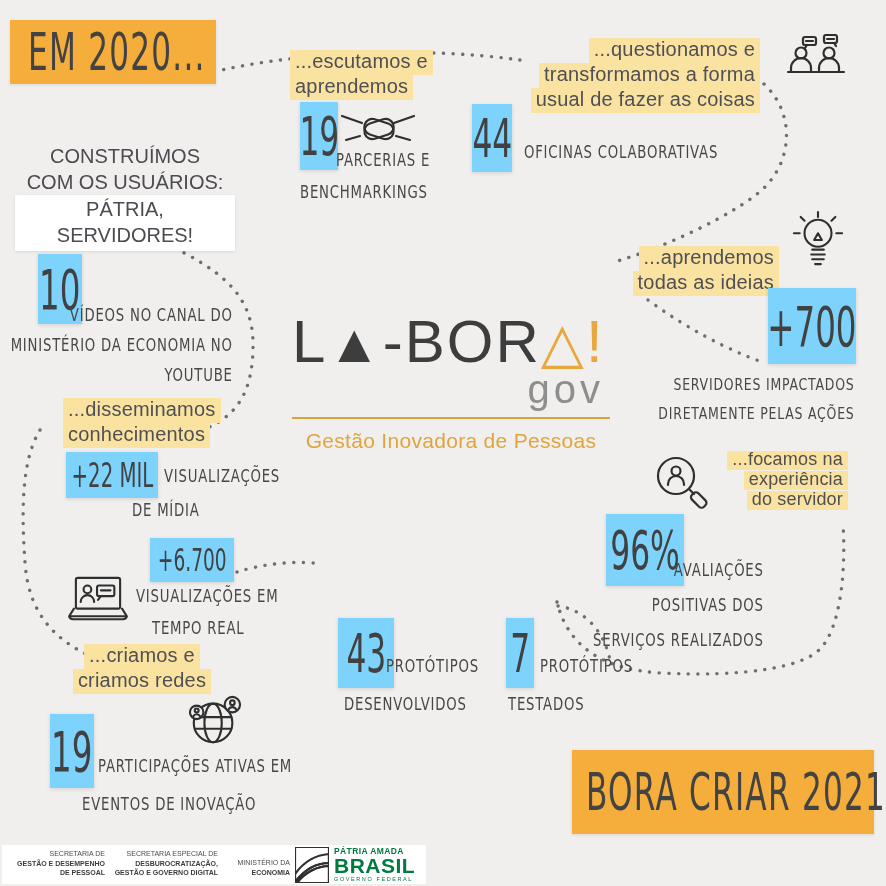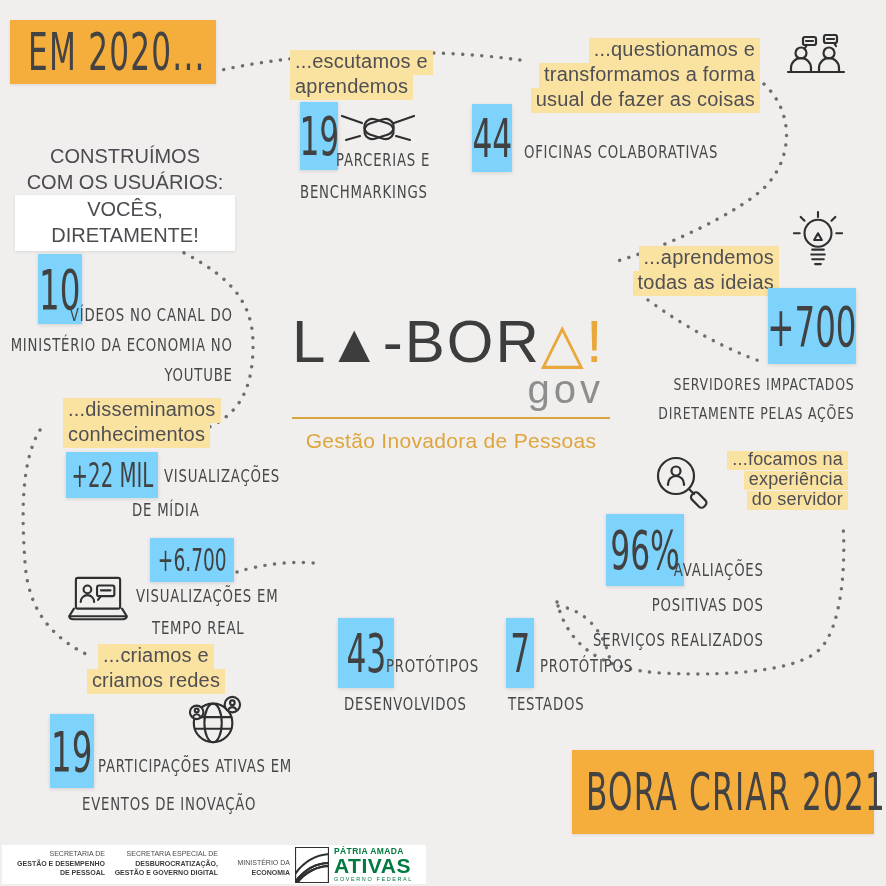--- a/index.html
+++ b/index.html
@@ -78,21 +78,21 @@
     <path d="M558,606 C586,610 604,632 610,660"></path>
   </svg>
 
   <div class="band" style="left:10px;top:20px;width:188px;height:64px;padding-left:18px;">
     <span class="bt" style="font-size:52px;">EM 2020...</span>
   </div>
 
   <div id="intro">
     <span class="line" style="display:block;">CONSTRUÍMOS</span>
     <span class="line" style="display:block;">COM OS USUÁRIOS:</span>
-    <span class="whitebg">VOCÊS, DIRETAMENTE!</span>
+    <span class="whitebg">PÁTRIA, SERVIDORES!</span>
   </div>
 
   <div class="hlwrap ta-l" style="left:290px;top:50px;width:150px;">
     <span class="line"><span class="hl">...escutamos e</span></span>
     <span class="line"><span class="hl">aprendemos</span></span>
   </div>
   <div class="numbox" style="left:300px;top:102px;width:38px;height:68px;">
     <span class="n" style="font-size:54px;">19</span>
   </div>
   <div class="icon" style="left:336px;top:106px;">
@@ -239,21 +239,21 @@
       <path d="M8 36 L3 44 h60 l-5 -8 M3 44 a4 3 0 0 0 4 3 h52 a4 3 0 0 0 4 -3"></path>
     </svg>
   </div>
   <div class="lab o-l" style="left:136px;top:586px;">
     <span class="line">VISUALIZAÇÕES EM</span>
   </div>
   <div class="lab o-l" style="left:152px;top:618px;">
     <span class="line">TEMPO REAL</span>
   </div>
 
-  <div class="hlwrap ta-c" style="left:70px;top:644px;width:172px;">
+  <div class="hlwrap ta-c" style="left:56px;top:644px;width:172px;">
     <span class="line"><span class="hl">...criamos e</span></span>
     <span class="line"><span class="hl">criamos redes</span></span>
   </div>
   <div class="icon" style="left:186px;top:694px;">
     <svg width="58" height="54" viewBox="0 0 60 56">
       <circle cx="28" cy="30" r="20"></circle>
       <ellipse cx="28" cy="30" rx="9" ry="20"></ellipse>
       <path d="M9 24 h38 M9 36 h38"></path>
       <circle class="fillpin" cx="48" cy="11" r="8"></circle>
       <circle cx="48" cy="9" r="2.4"></circle>
@@ -295,17 +295,17 @@
   <div class="icon" style="left:295px;top:847px;">
     <svg width="34" height="36" viewBox="0 0 34 36">
       <rect width="34" height="36" fill="#009e49" stroke="none"></rect>
       <path d="M0 27 C10 13 22 8 34 7 L34 16 C22 16 10 22 0 35 Z" fill="#ffd400" stroke="none"></path>
       <path d="M0 35 C10 22 22 16 34 16 L34 19 C22 19 9 26 2 36 L0 36 Z" fill="#ffffff" stroke="none"></path>
       <path d="M2 36 C9 26 22 19 34 19 L34 36 Z" fill="#1b4fa0" stroke="none"></path>
     </svg>
   </div>
   <div id="brand">
     <div class="top">PÁTRIA AMADA</div>
-    <div class="name">ATIVAS</div>
+    <div class="name">BRASIL</div>
     <div class="bottom">GOVERNO FEDERAL</div>
   </div>
 
 </div>
 
 </body></html>

